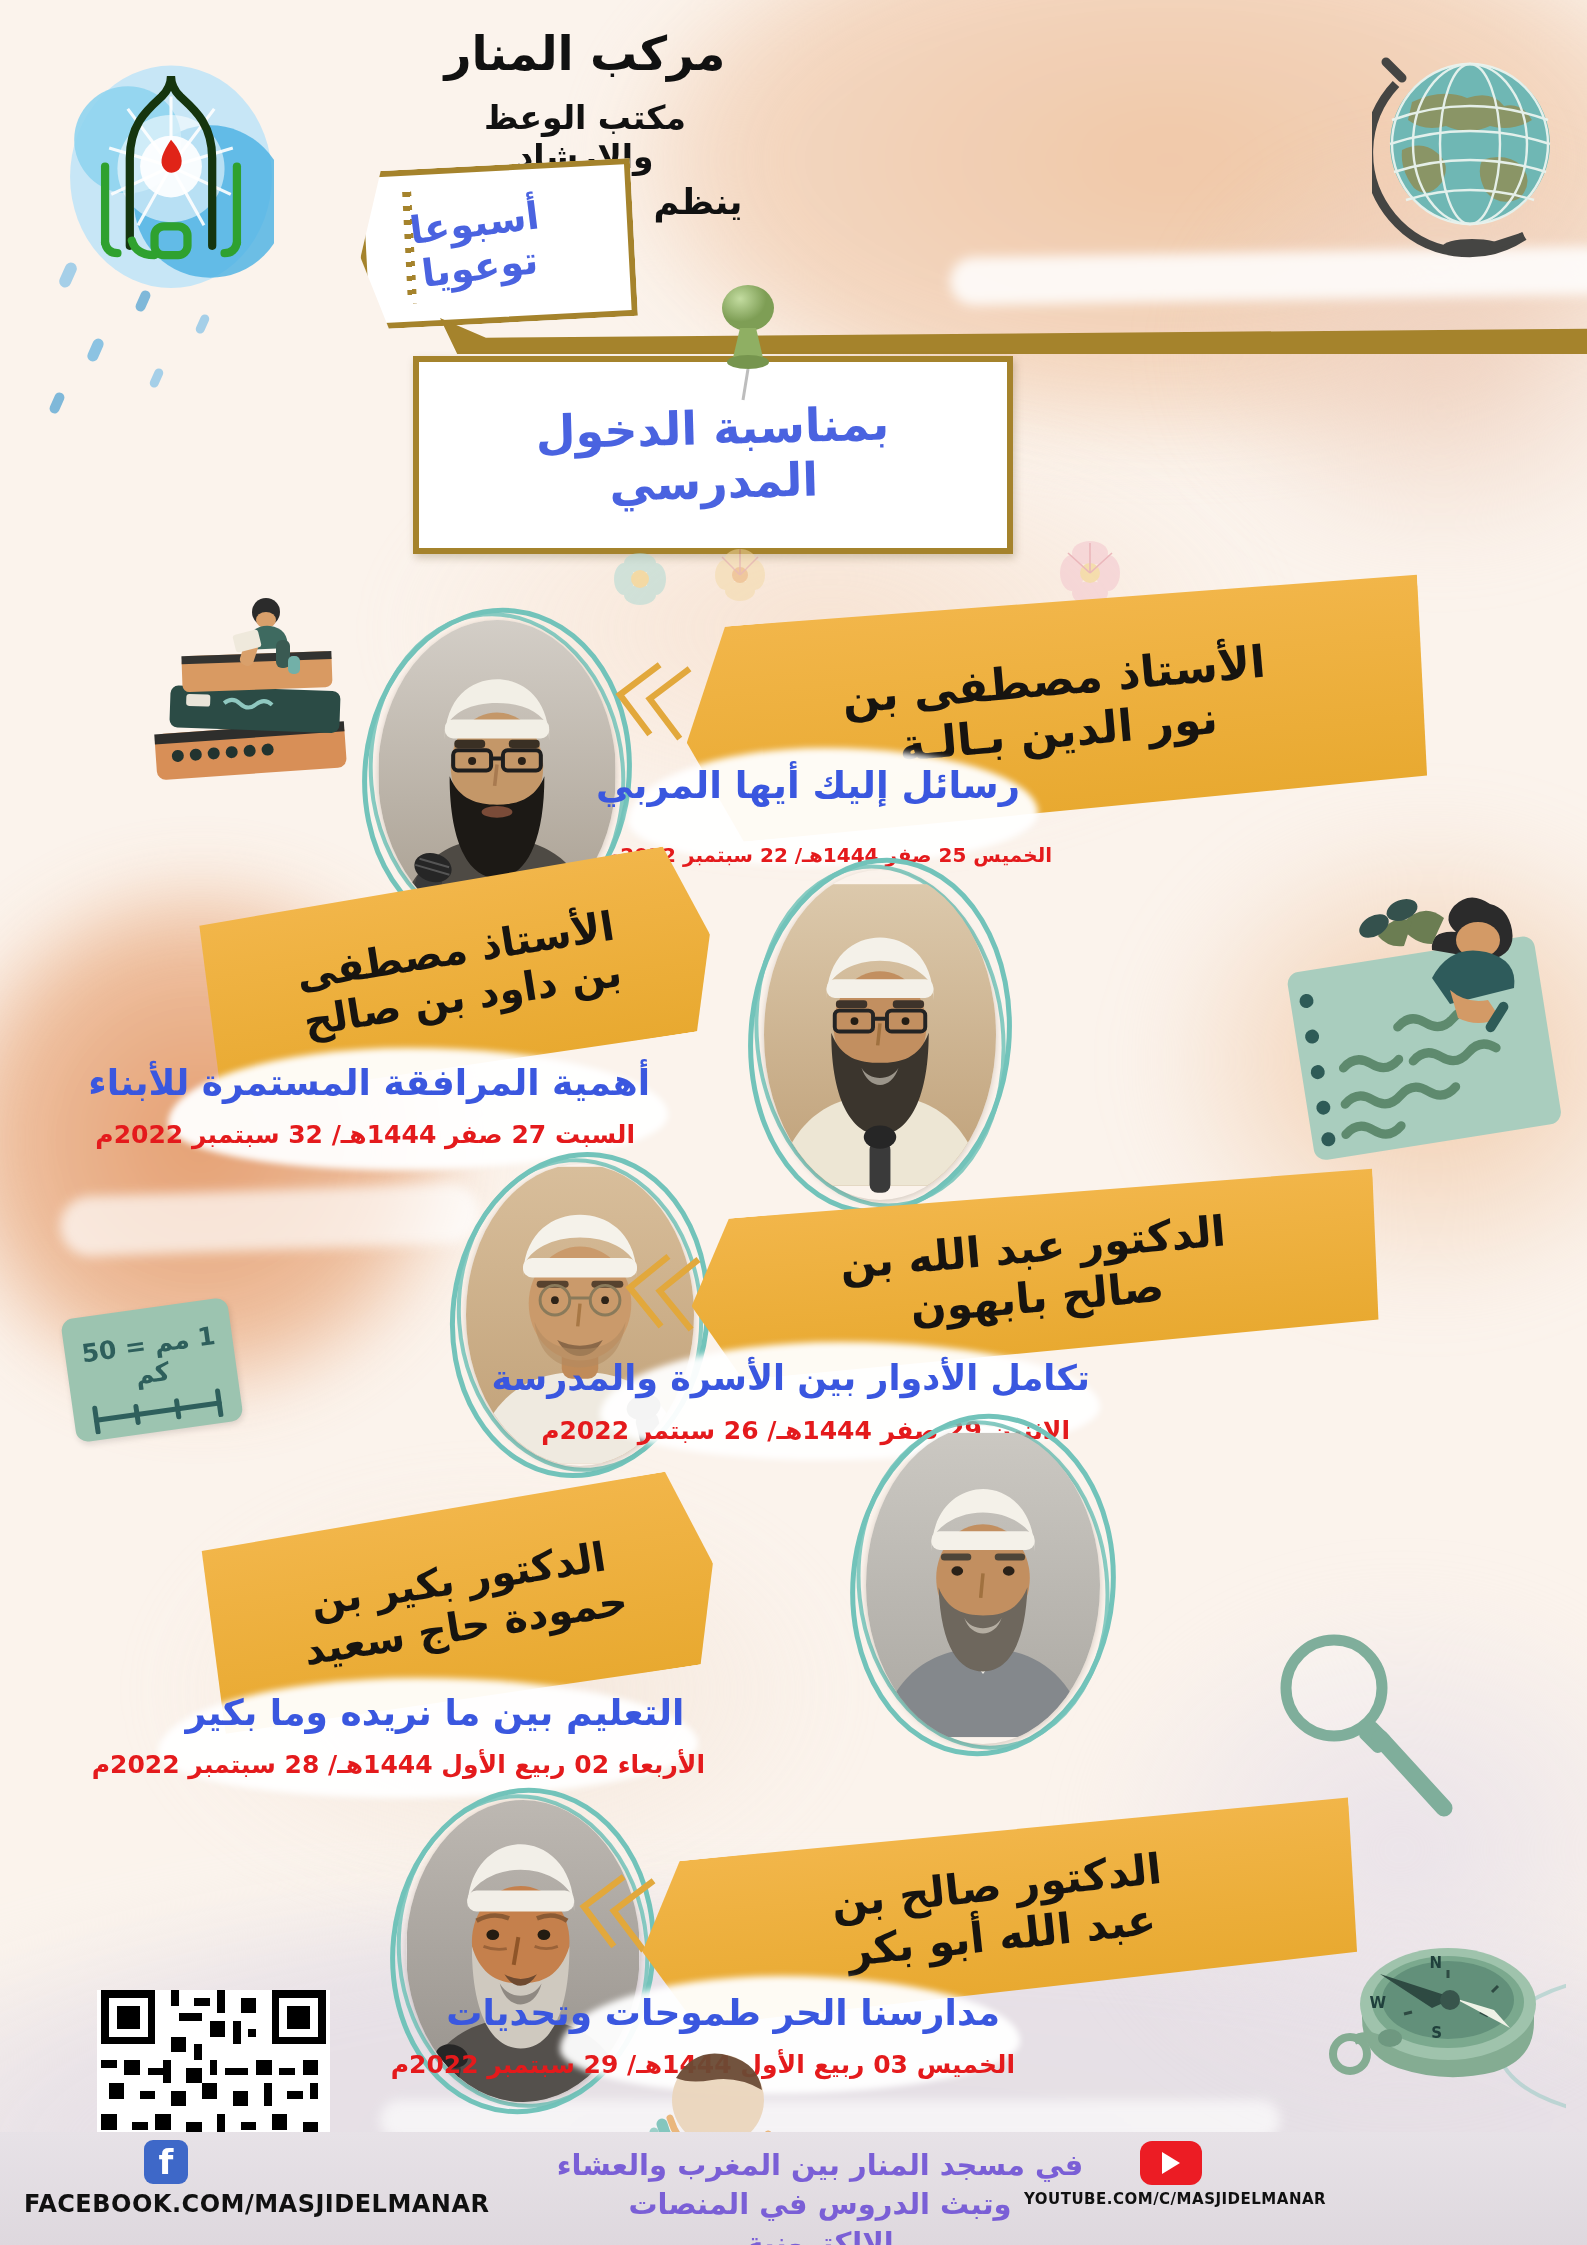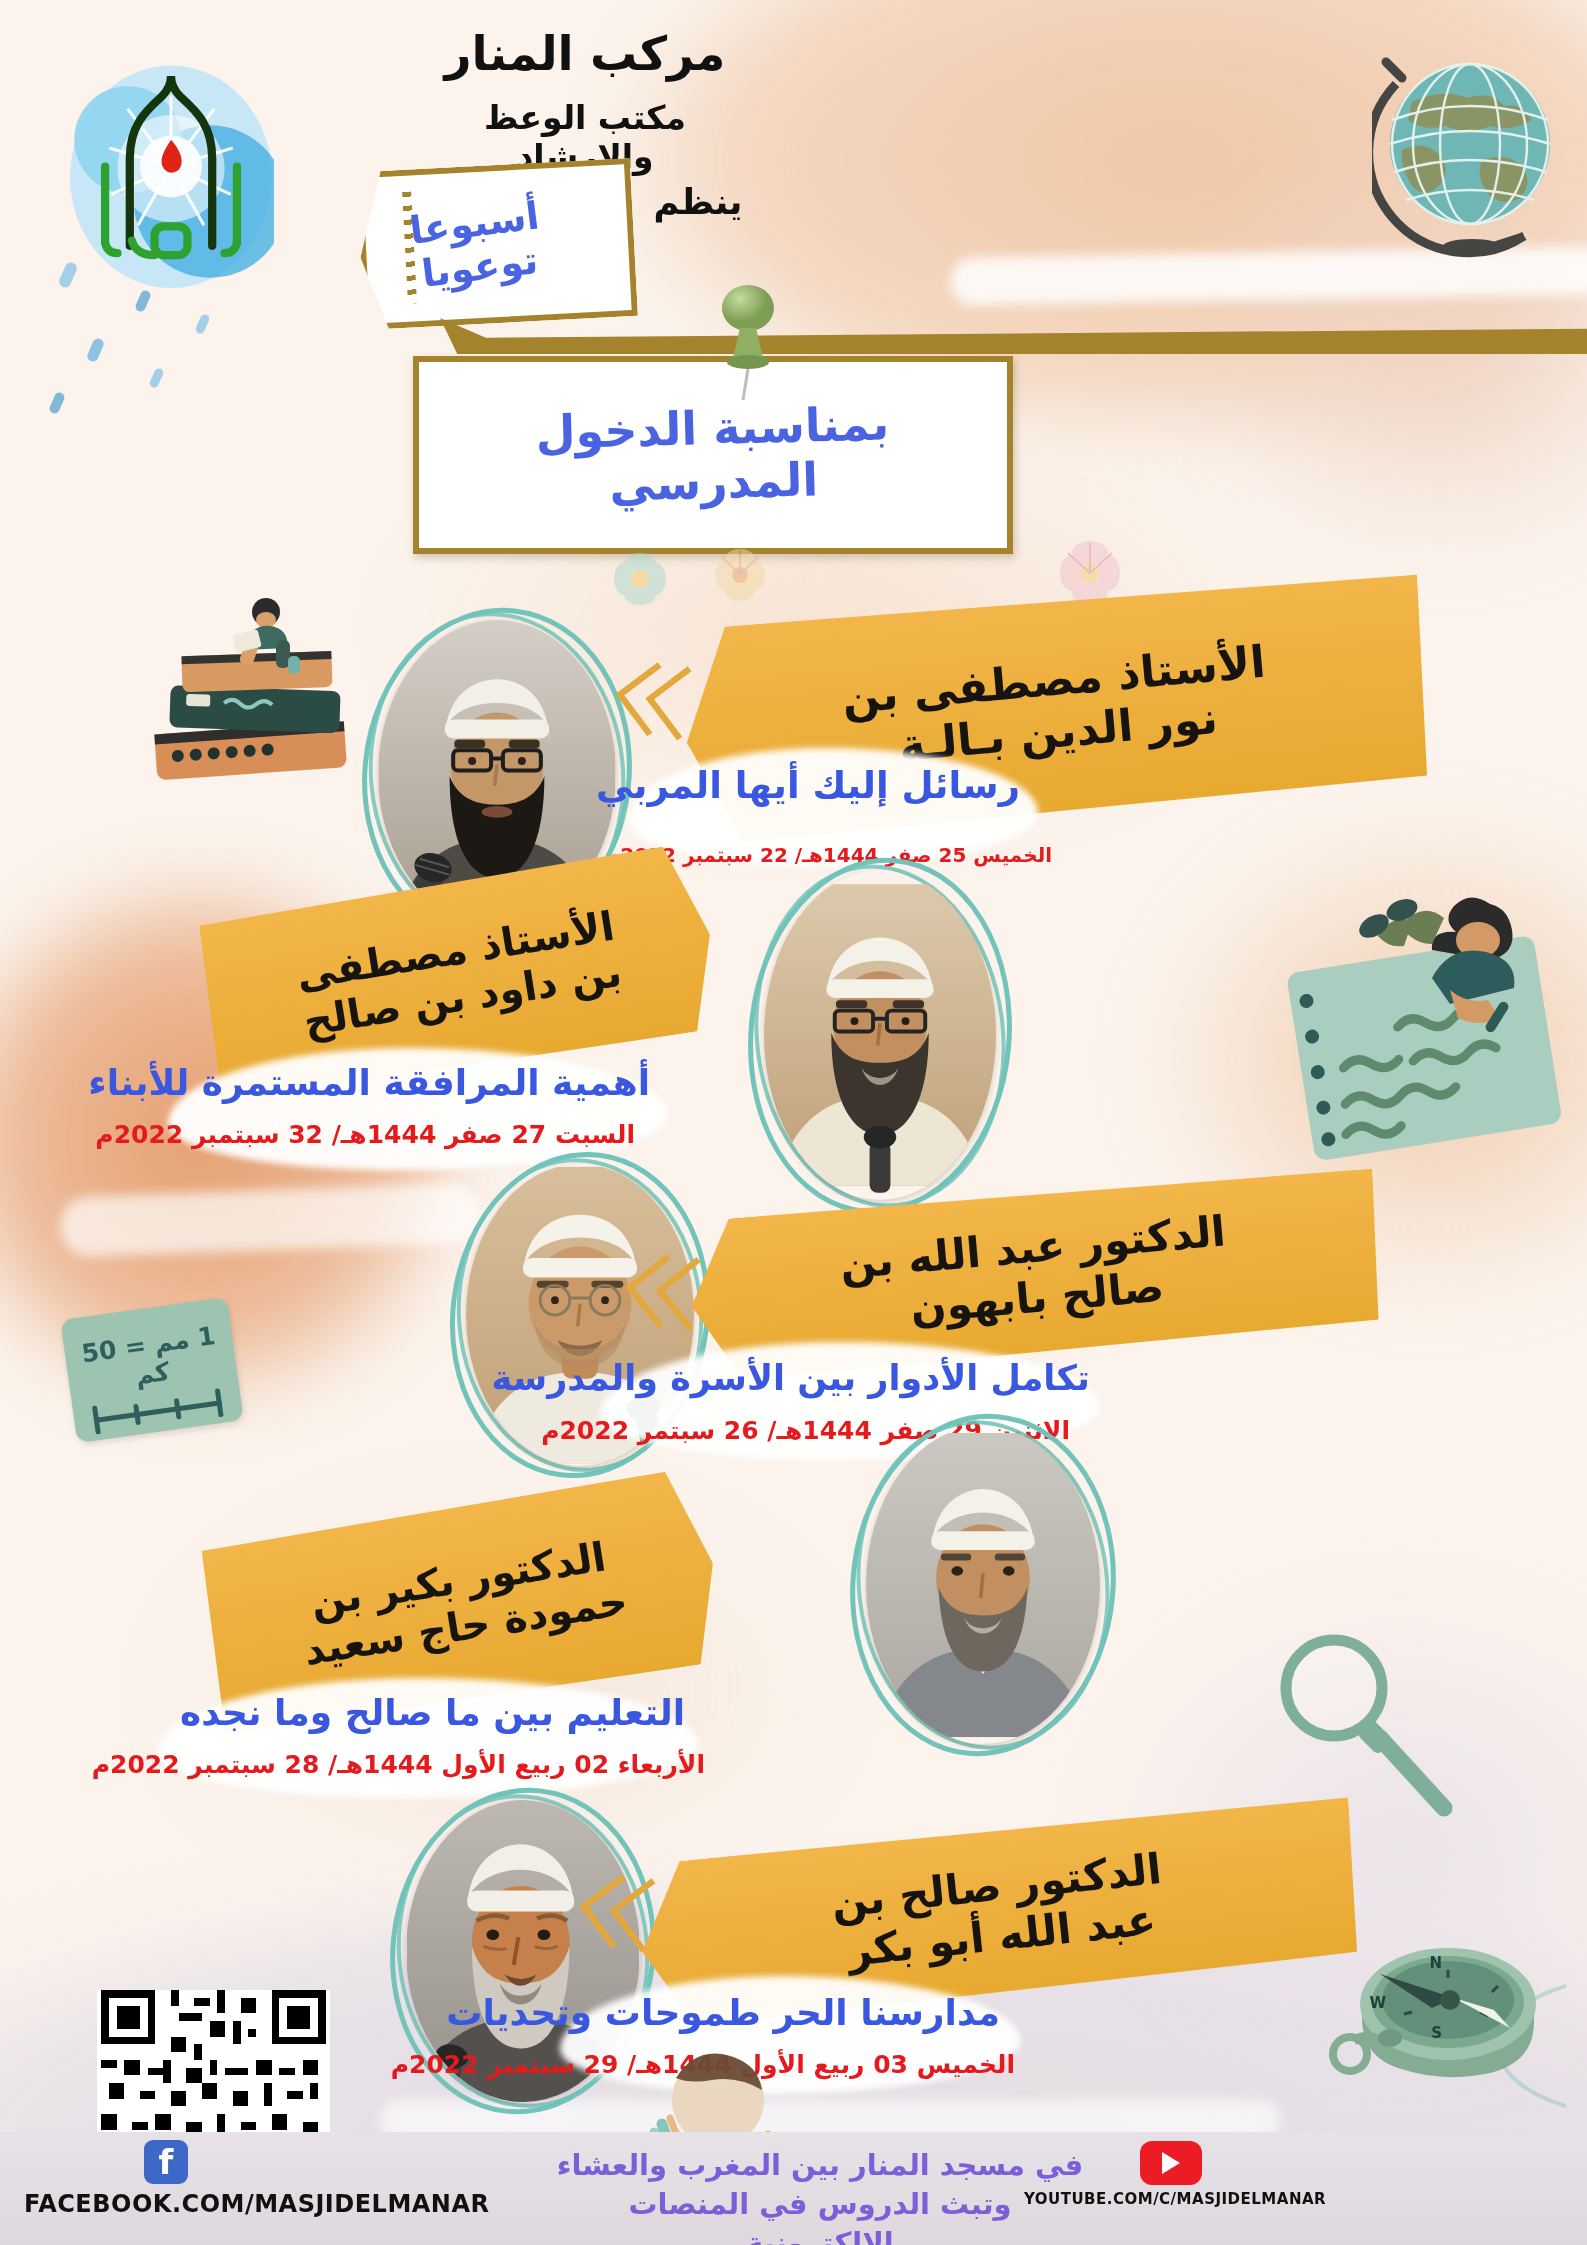--- a/index.html
+++ b/index.html
@@ -438,21 +438,21 @@
       <path d="M84,158 C90,170 110,170 116,158 C110,176 90,176 84,158 Z" fill="#B5AEA2"></path>
     </svg>
   </div>
   <svg class="chev b" style="left:590px;top:1572px;transform:scaleX(-1) rotate(6deg);" viewBox="0 0 62 60">
       <path d="M34 2 L6 30 L34 58 M58 2 L30 30 L58 58"></path>
     </svg>
   <div class="banner tip-right b" style="left:208px;top:1505px;width:448px;height:196px;transform:rotate(-9deg);font-size:40px;padding:0 30px;">
     <div style="width:340px;">الدكتور بكير بن حمودة حاج سعيد</div>
   </div>
   <div class="blob b" style="left:158px;top:1678px;width:540px;height:120px;"></div>
-  <div class="topic b" style="left:185px;top:1692px;width:500px;font-size:36px;">التعليم بين ما صالح وما نجده</div>
+  <div class="topic b" style="left:185px;top:1692px;width:500px;font-size:36px;">التعليم بين ما نريده وما بكير</div>
   <div class="date b" style="left:165px;top:1750px;width:540px;font-size:25px;">الأربعاء 02 ربيع الأول 1444هـ/ 28 سبتمبر 2022م</div>
 
   <div class="b" style="left:1272px;top:1630px;width:210px;height:210px;">
     <svg viewBox="0 0 210 210">
       <circle cx="62" cy="58" r="48" fill="rgba(255,255,255,.18)" stroke="#7FAE9B" stroke-width="11"></circle>
       <rect x="92" y="92" width="22" height="30" rx="6" fill="#7FAE9B" transform="rotate(-45 103 107)"></rect>
       <line x1="108" y1="108" x2="172" y2="178" stroke="#7FAE9B" stroke-width="17" stroke-linecap="round"></line>
     </svg>
   </div>
 

